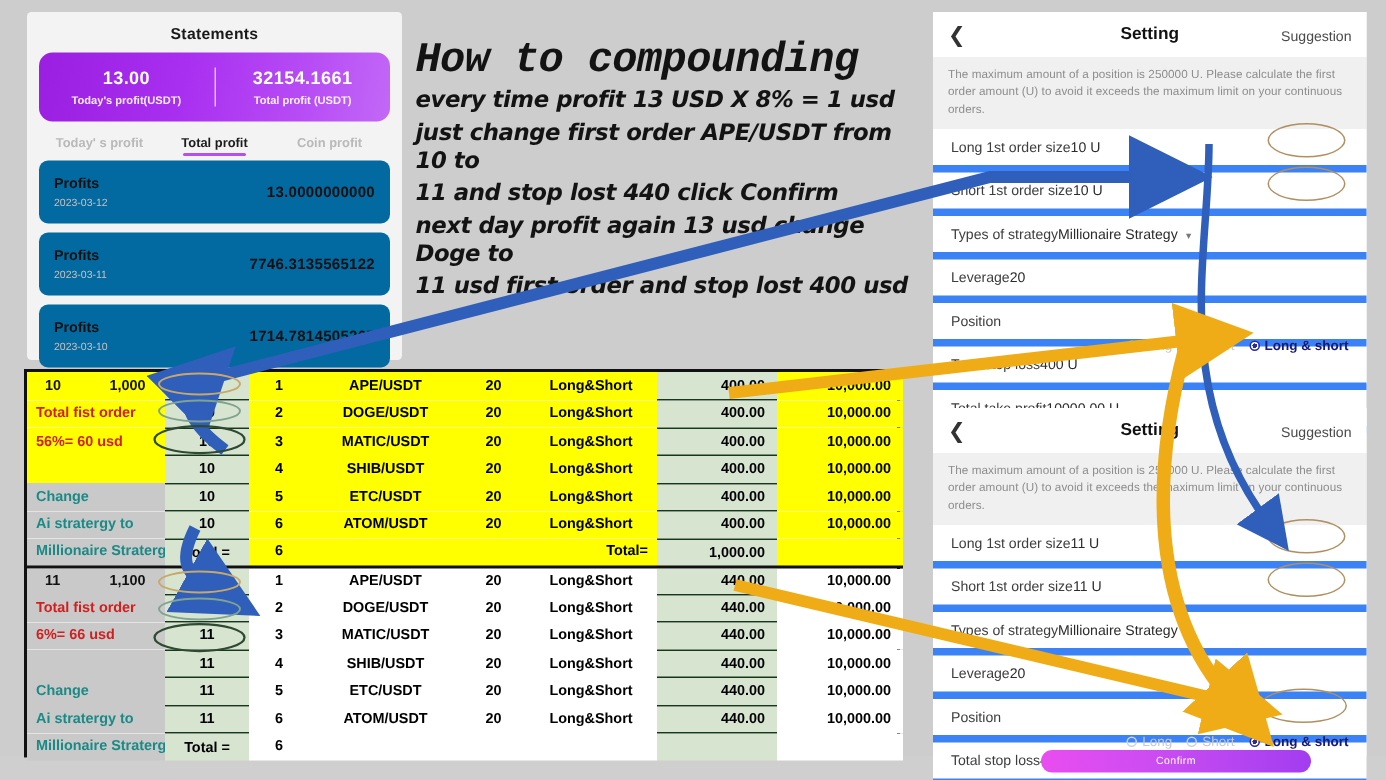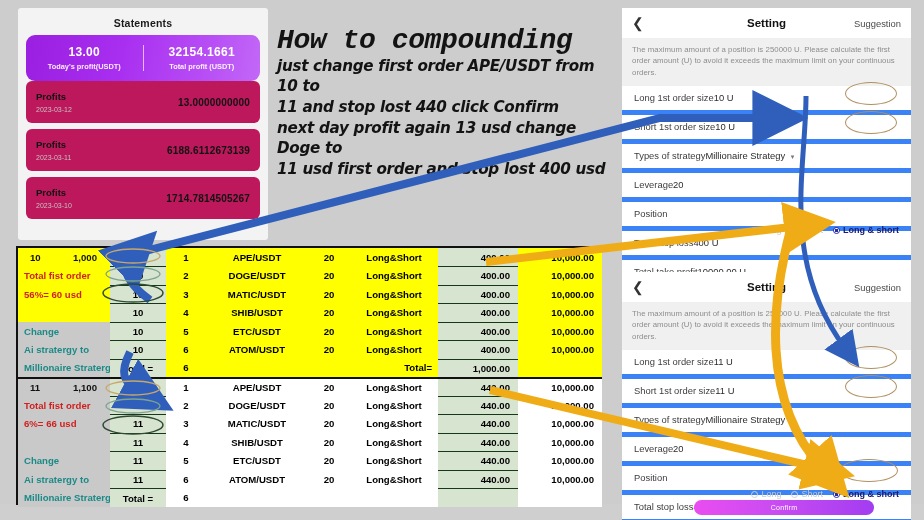--- a/index.html
+++ b/index.html
@@ -31,21 +31,21 @@
   .stm-big { font-size: 12px; font-weight: bold; letter-spacing: .3px; }
   .stm-sub { font-size: 7.4px; font-weight: bold; opacity: .92; margin-top: 3px; }
   .stm-tabs { display: flex; align-items: center; padding: 9px 2px 7px; }
   .stm-tab { flex: 1; text-align: center; font-size: 8.6px; color: #b9b9b9; font-weight: 600; position: relative; }
   .stm-tab.active { color: #1c1c1c; font-weight: bold; }
   .stm-tab.active::after {
     content: ""; position: absolute; left: 50%; transform: translateX(-50%);
     bottom: -4px; width: 42px; height: 2.5px; background: #b44ff0; border-radius: 2px;
   }
   .stm-row {
-    background: #be185d; border-radius: 6px; height: 42px; margin-bottom: 6px;
+    background: #0369a1; border-radius: 6px; height: 42px; margin-bottom: 6px;
     display: flex; align-items: center; justify-content: space-between; padding: 0 10px;
   }
   .stm-row-left .pl { font-size: 9.5px; font-weight: bold; color: #111; }
   .stm-row-left .pd { font-size: 7px; color: #c2c2c2; margin-top: 4px; }
   .stm-amt { font-size: 10px; font-weight: bold; color: #111; letter-spacing: .2px; }
 
   
   .headline { position: absolute; left: 277px; top: 26px; width: 340px; z-index: 12; }
   .headline h1 {
     font-family: Liberation Mono, monospace;
@@ -146,46 +146,52 @@
         <div class="stm-big">13.00</div>
         <div class="stm-sub">Today's profit(USDT)</div>
       </div>
       <div class="divider"></div>
       <div class="half">
         <div class="stm-big">32154.1661</div>
         <div class="stm-sub">Total profit (USDT)</div>
       </div>
     </div>
 
+    <div class="stm-tabs">
+      <div class="stm-tab">Today' s profit</div>
+      <div class="stm-tab active">Total profit</div>
+      <div class="stm-tab">Coin profit</div>
+    </div>
 
     <div class="stm-row">
       <div class="stm-row-left">
         <div class="pl">Profits</div>
         <div class="pd">2023-03-12</div>
       </div>
       <div class="stm-amt">13.0000000000</div>
     </div>
     <div class="stm-row">
       <div class="stm-row-left">
         <div class="pl">Profits</div>
         <div class="pd">2023-03-11</div>
       </div>
-      <div class="stm-amt">6188.6112673139</div>
+      <div class="stm-amt">7746.3135565122</div>
     </div>
     <div class="stm-row">
       <div class="stm-row-left">
         <div class="pl">Profits</div>
         <div class="pd">2023-03-10</div>
       </div>
       <div class="stm-amt">1714.7814505267</div>
     </div>
   </div>
 
   <div class="headline">
     <h1>How to compounding</h1>
+    <p>every time profit 13 USD X 8% = 1 usd</p>
     <p>just change first order APE/USDT from 10 to</p>
     <p>11 and stop lost 440 click Confirm</p>
     <p>next day profit again 13 usd change Doge to</p>
     <p>11 usd first order and stop lost 400 usd</p>
   </div>
 
   <div class="setting-panel" id="setting1">
     <div class="sp-header">
       <span class="sp-back">❮</span>
       <span class="sp-title">Setting</span>

